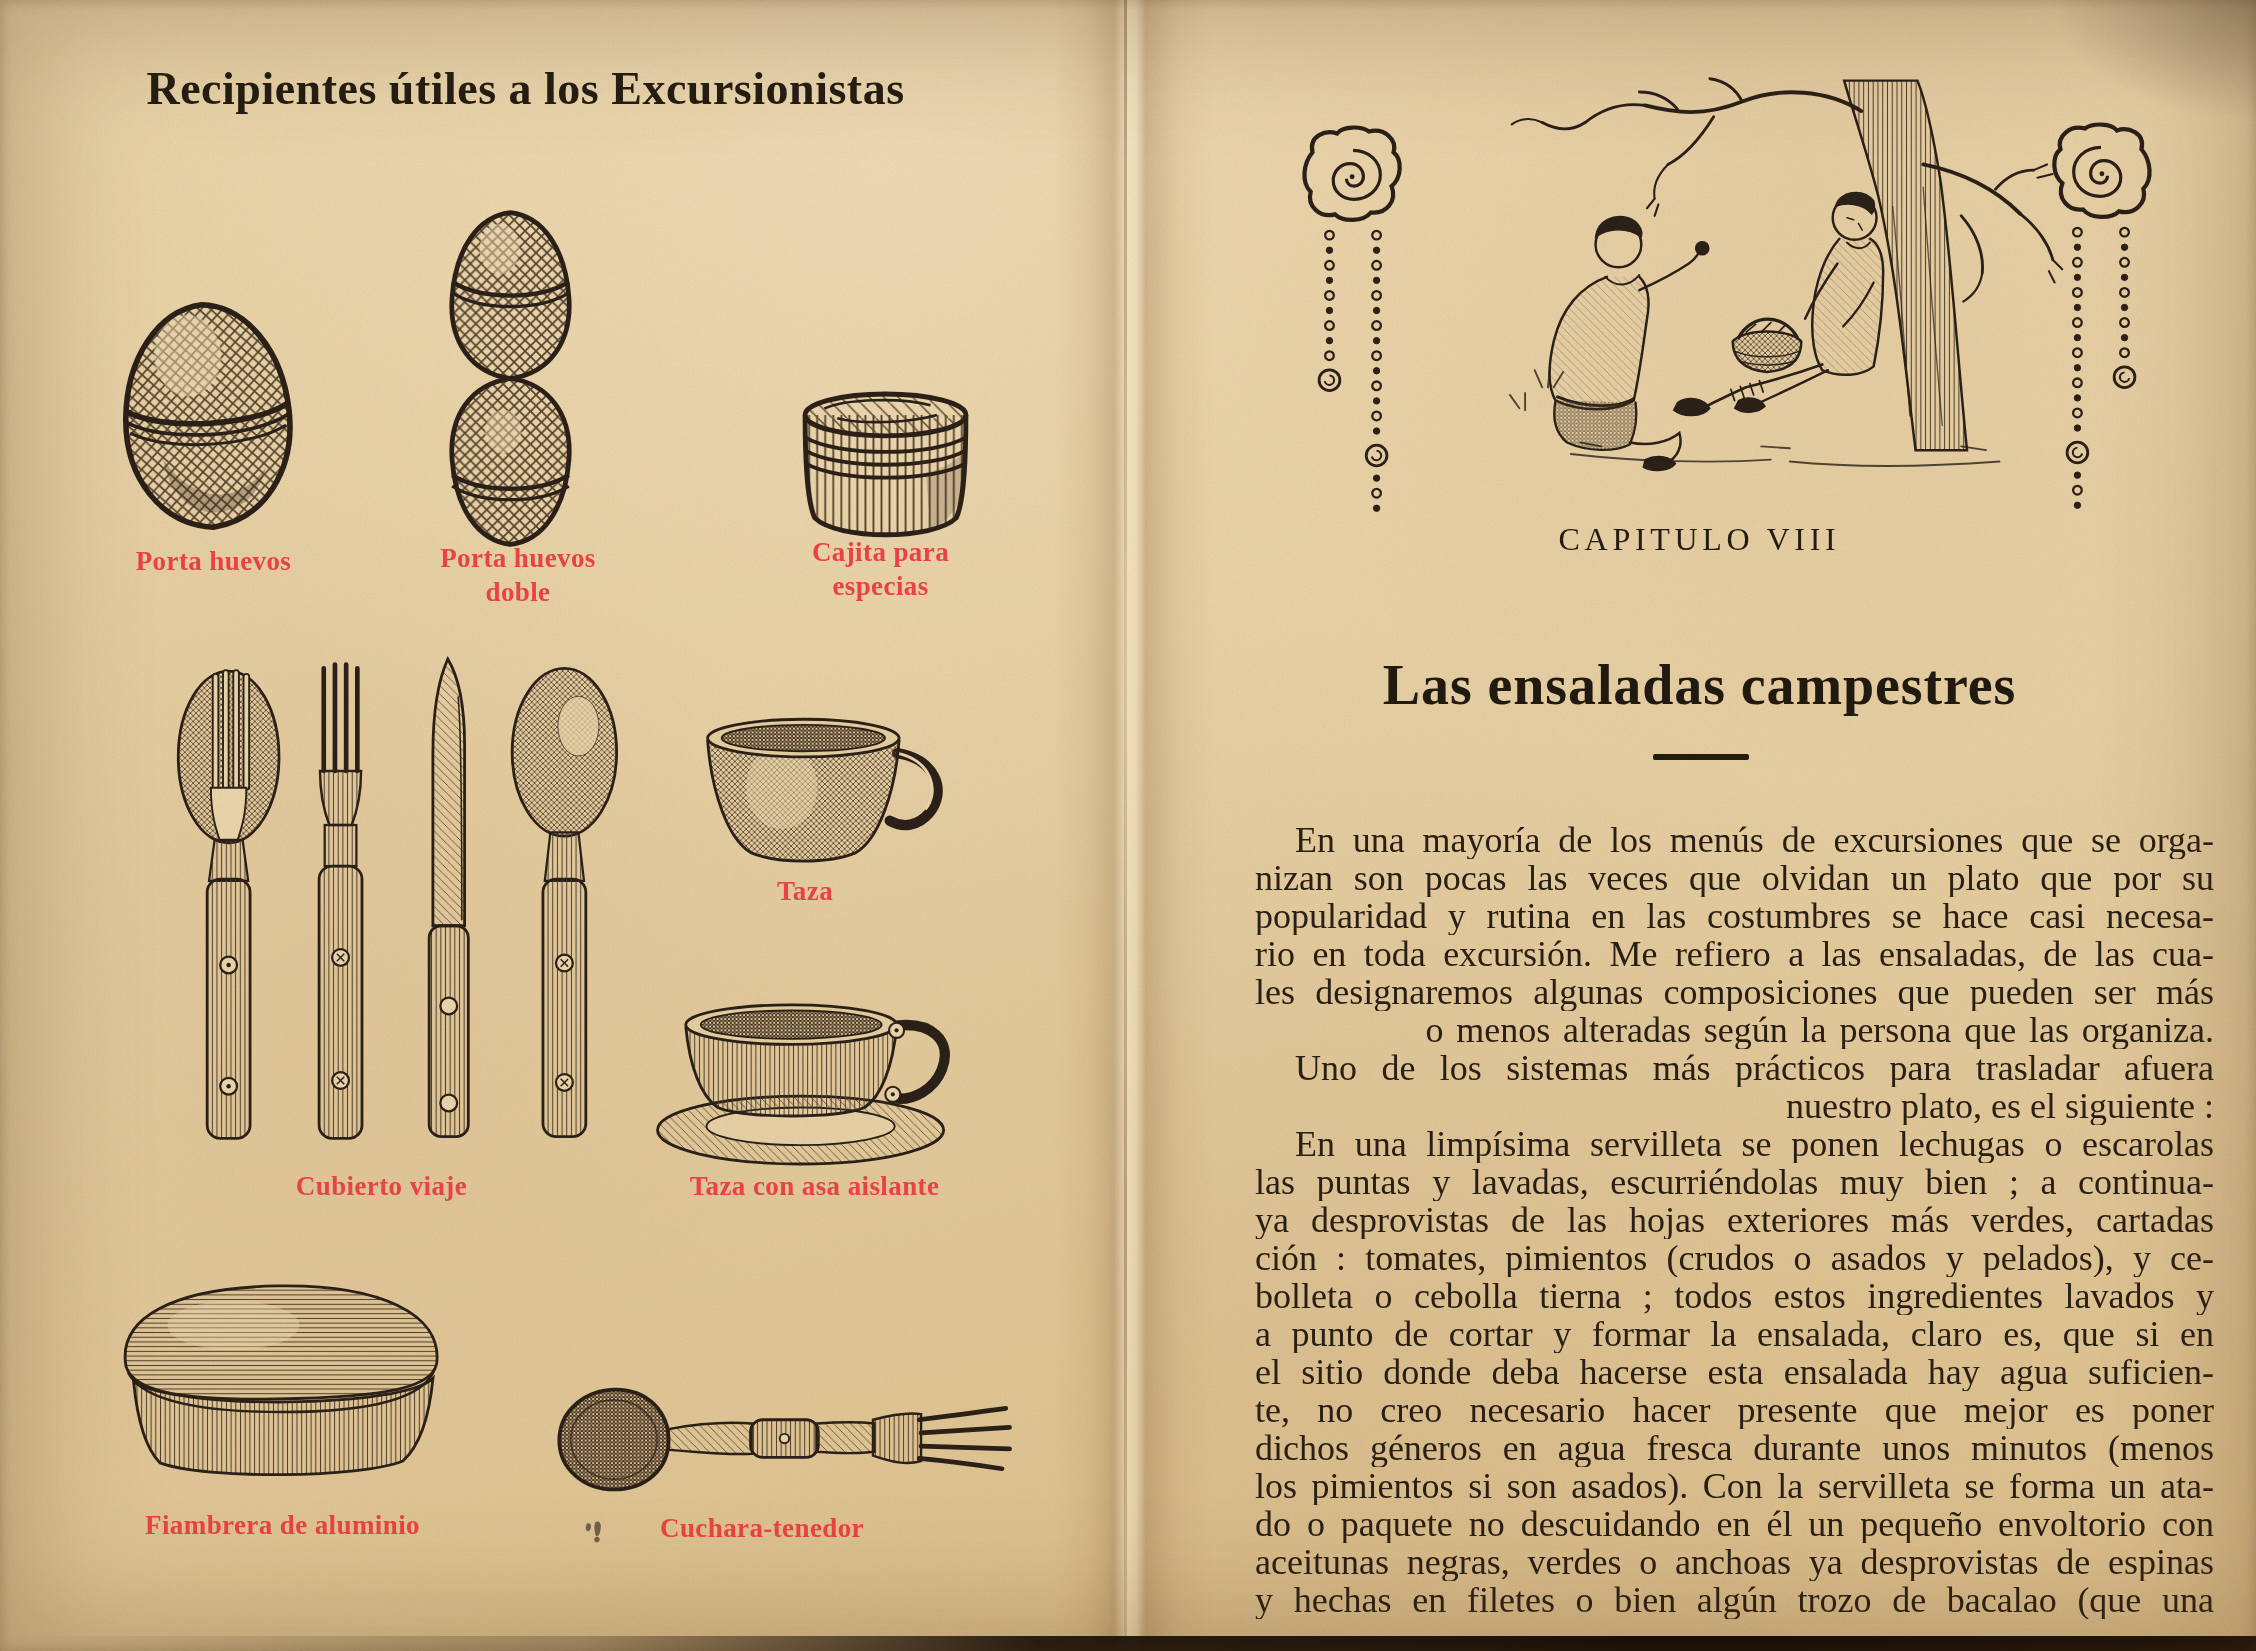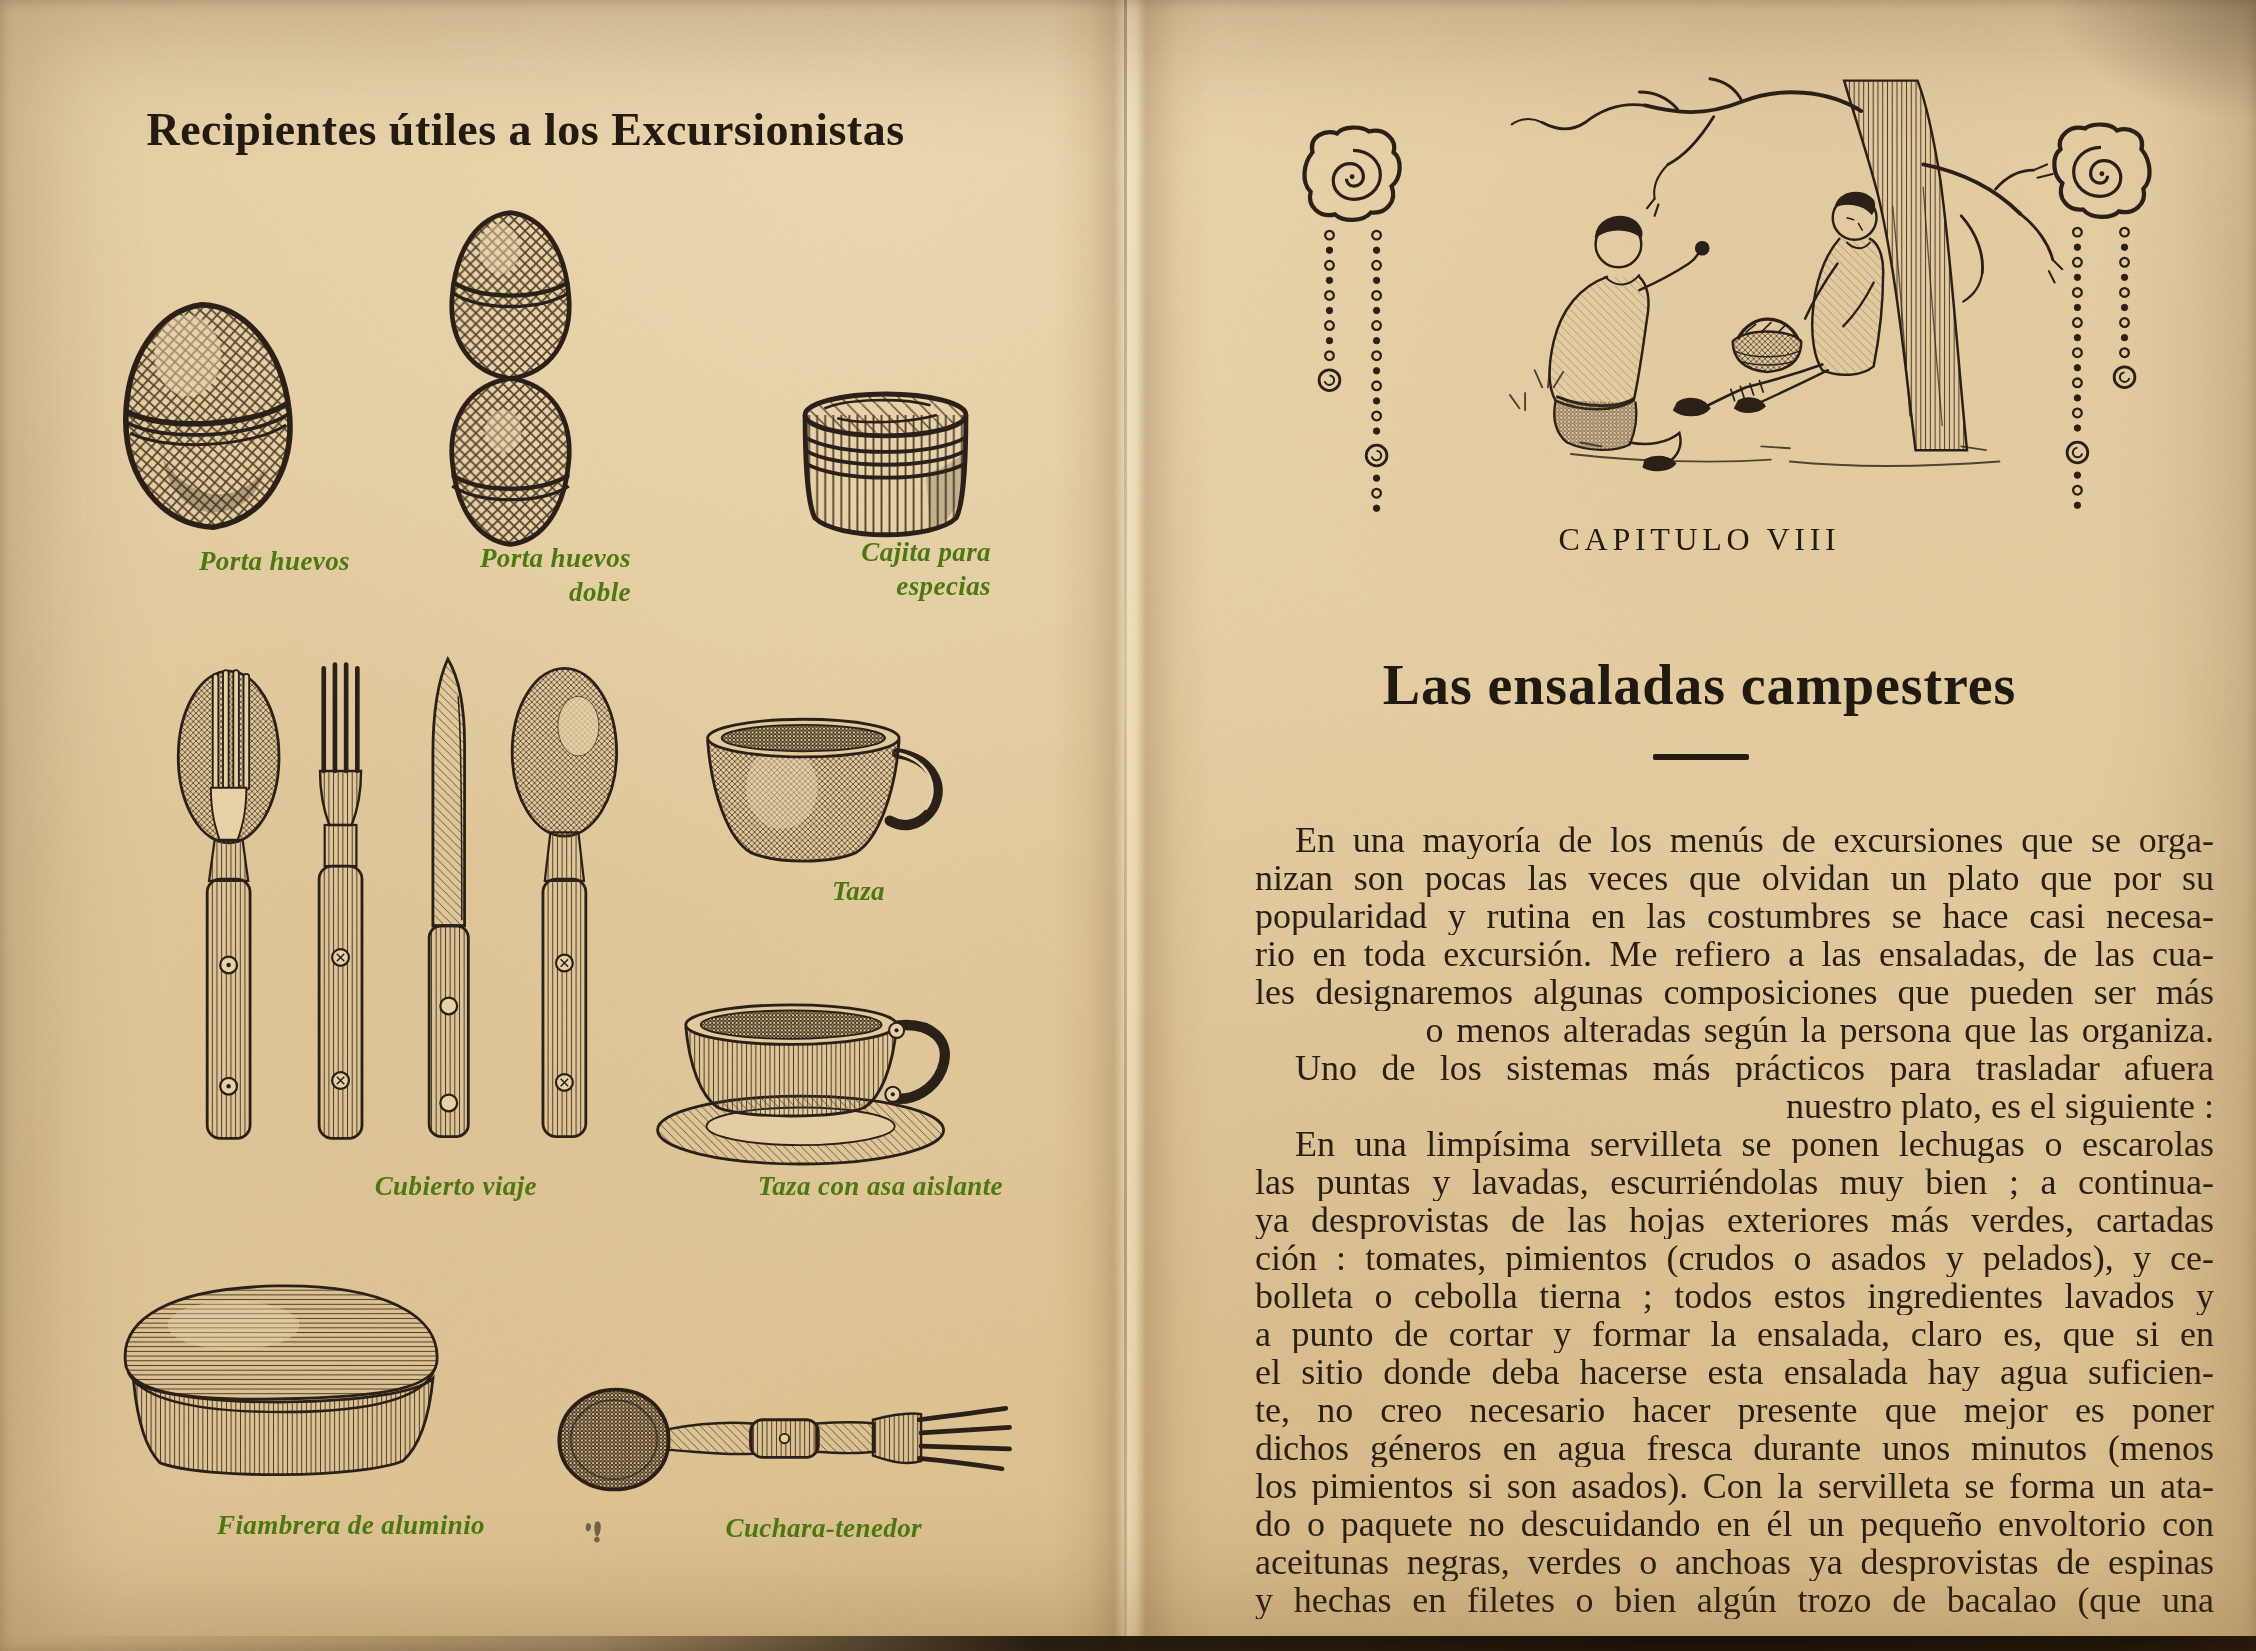--- a/index.html
+++ b/index.html
@@ -33,26 +33,26 @@
   .vignette{position:absolute;inset:0;pointer-events:none;
     box-shadow:inset 0 0 122px 26px rgba(95,62,25,.30), inset 0 0 13px rgba(60,40,15,.28);}
   .bottom-edge{position:absolute;left:0;right:0;bottom:0;height:16px;pointer-events:none;
     background:linear-gradient(90deg, rgba(18,12,7,0) 0%, rgba(18,12,7,.25) 26%,
       rgba(14,9,5,.92) 46%, #0d0804 74%, #150d07 100%);}
   .corner-tr{position:absolute;right:0;top:0;width:207px;height:122px;pointer-events:none;
     background:radial-gradient(ellipse at 100% 0%, rgba(40,26,12,.35), transparent 70%);}
   .grain{position:absolute;inset:0;width:100%;height:100%;opacity:.16;mix-blend-mode:multiply;pointer-events:none;}
   .fig{position:absolute;}
   .figlabel{
-    position:absolute;text-align:right;font-weight:700;font-size:27px;line-height:34px;
-    color:#4d7c0f;letter-spacing:0.4px;font-style:italic;
+    position:absolute;text-align:center;font-weight:700;font-size:27px;line-height:34px;
+    color:#ef4444;letter-spacing:0.4px;
   }
   .lp-title{
     position:absolute;left:83px;top:62px;width:885px;text-align:center;
-    font-size:46px;font-weight:700;color:#241c12;letter-spacing:0.5px;white-space:nowrap;margin-top:41px;
+    font-size:46px;font-weight:700;color:#241c12;letter-spacing:0.5px;white-space:nowrap;
   }
   .chapter{
     position:absolute;left:1252px;top:521px;width:895px;text-align:center;
     font-size:32px;letter-spacing:4.7px;color:#241c12;
   }
   .sec-title{
     position:absolute;left:1205px;top:653px;width:989px;text-align:center;
     font-size:56px;font-weight:700;color:#201a10;letter-spacing:0.9px;
   }
   .sec-rule{position:absolute;left:1653px;top:754px;width:96px;height:5.6px;background:#241c12;border-radius:1.9px;}

